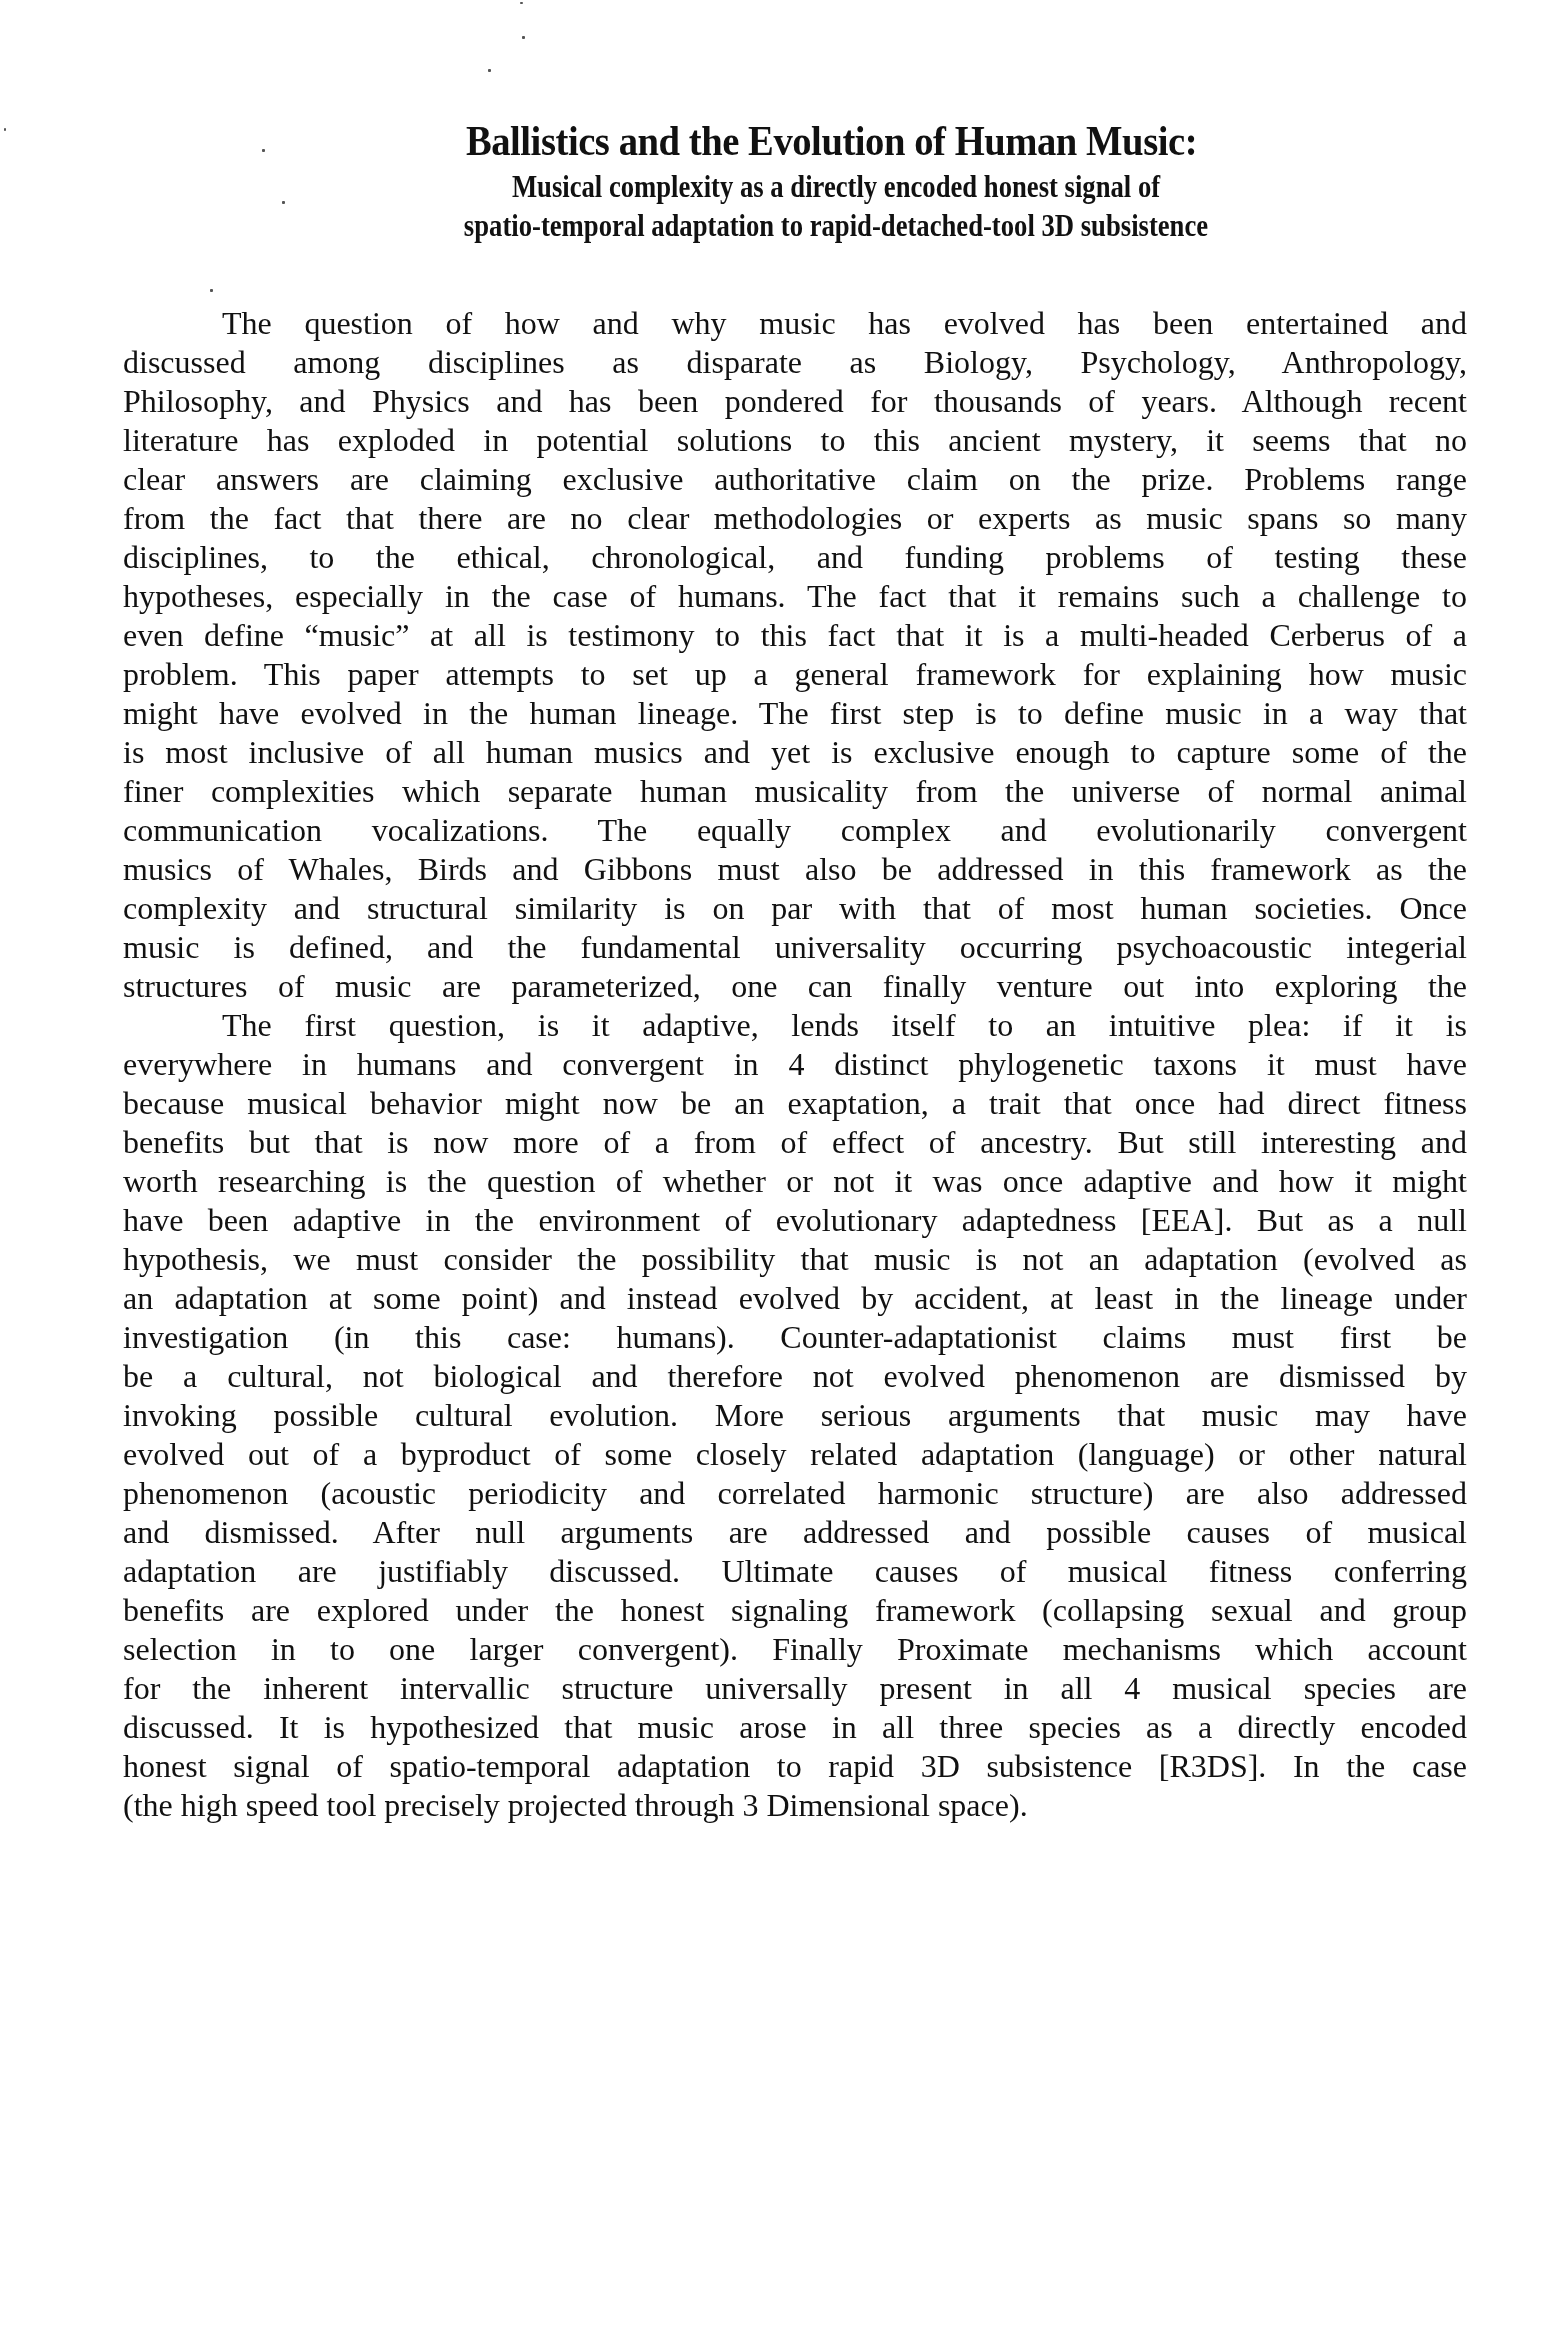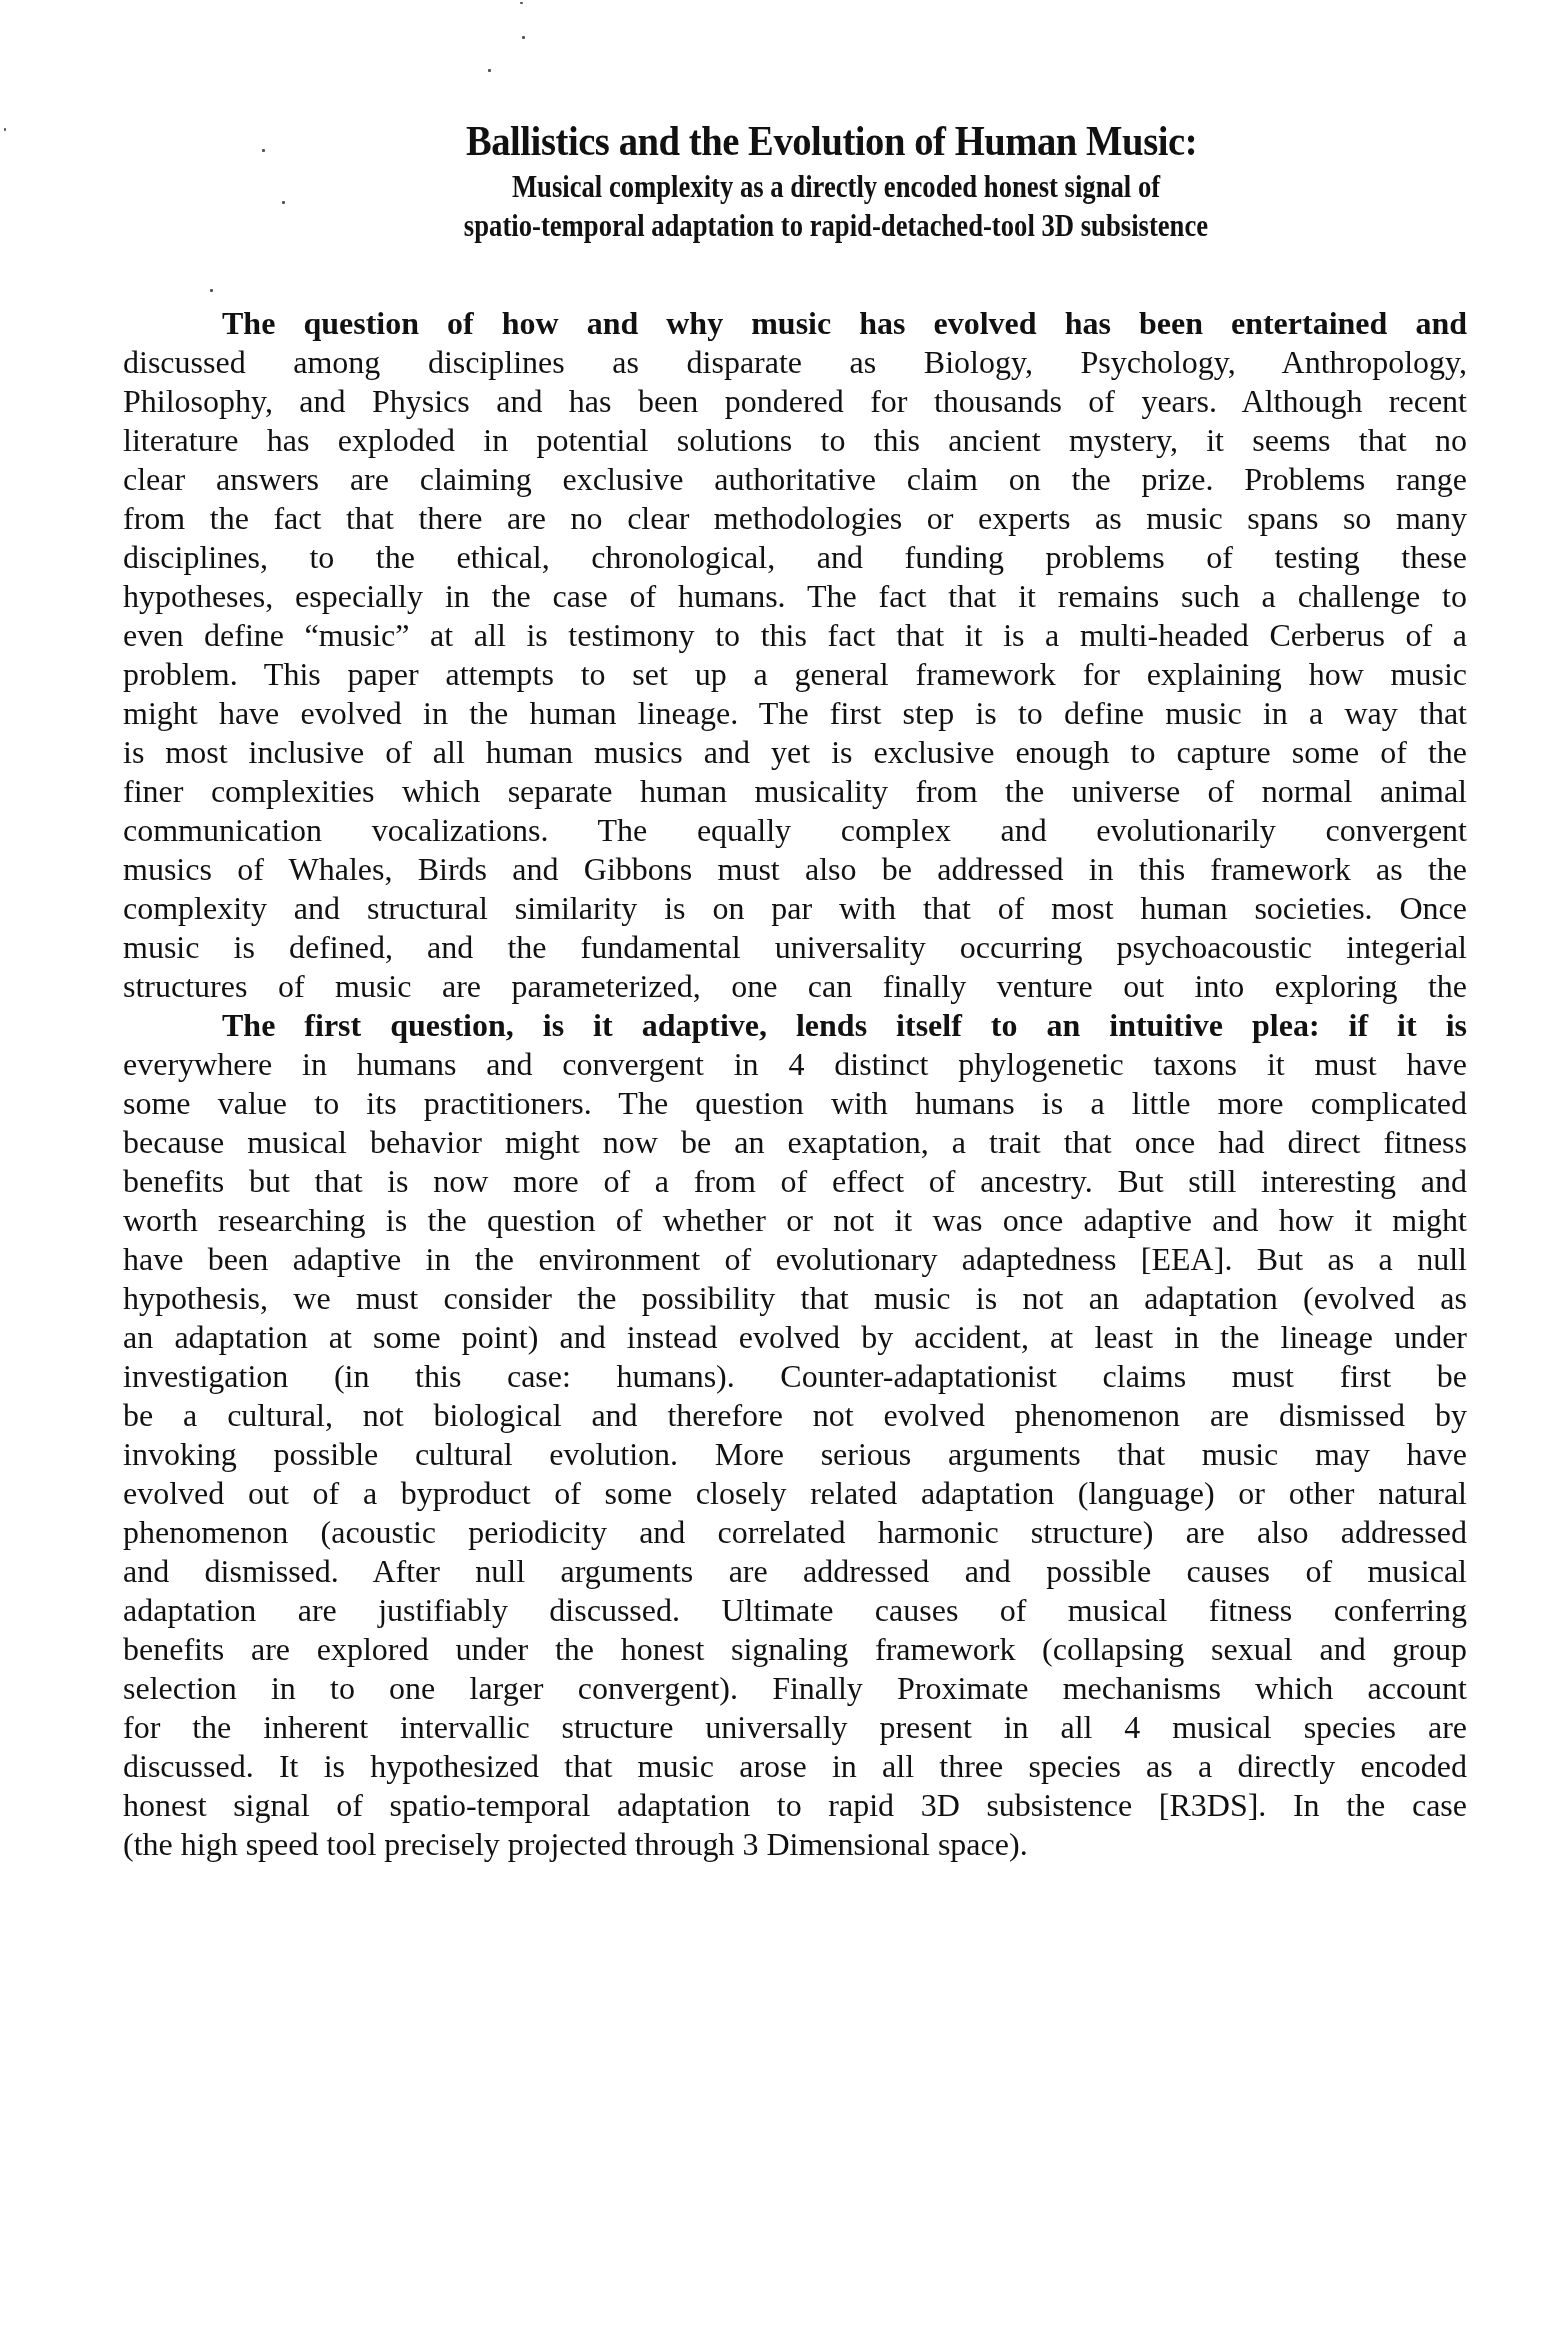--- a/index.html
+++ b/index.html
@@ -7,21 +7,21 @@
          font-family: "Liberation Serif", "DejaVu Serif", serif; color: #111; }
   .title-block { position: absolute; top: 116px; left: 0; width: 1561px; text-align: center; padding-left: 42px; }
   .title { font-size: 42px; line-height: 51px; font-weight: bold; letter-spacing: -0.5px;
            transform: scaleX(0.92); transform-origin: center; margin-left: 18px; }
   .subtitle { font-size: 31px; line-height: 39px; font-weight: bold; transform: scaleX(0.86);
               transform-origin: center; margin-left: 27px; }
   .body { position: absolute; top: 304px; left: 123px; width: 1344px; }
   .line { font-size: 32px; line-height: 39px; height: 39px; white-space: nowrap;
           text-align: justify; text-align-last: justify; overflow: visible; }
   .line.last { text-align-last: left; }
-  .line.indent { padding-left: 99px; font-weight: bold; }
+  .line.indent { padding-left: 99px; }
   .speck { position: absolute; width: 2.7px; height: 2.7px; background: #555; border-radius: 0.9px; }
 </style>
 </head>
 <body>
 
 <div class="title-block">
   <div class="title">Ballistics and the Evolution of Human Music:</div>
   <div class="subtitle">Musical complexity as a directly encoded honest signal of</div>
   <div class="subtitle">spatio-temporal adaptation to rapid-detached-tool 3D subsistence</div>
 </div>
@@ -43,21 +43,20 @@
     <div class="line">finer complexities which separate human musicality from the universe of normal animal</div>
     <div class="line">communication vocalizations.      The equally complex and evolutionarily convergent</div>
     <div class="line">musics of Whales, Birds and Gibbons must also be addressed in this framework as the</div>
     <div class="line">complexity and structural similarity is on par with that of most human societies.  Once</div>
     <div class="line">music is defined, and the fundamental universality occurring psychoacoustic integerial</div>
     <div class="line">structures of music are parameterized, one can finally venture out into exploring the</div>
   </div>
   <div>
     <div class="line indent">The first question, is it adaptive, lends itself to an intuitive plea: if it is</div>
     <div class="line">everywhere in humans and convergent in 4 distinct phylogenetic taxons it must have</div>
-    <div class="line">some value to its practitioners.  The question with humans is a little more complicated</div>
     <div class="line">because musical behavior might now be an exaptation, a trait that once had direct fitness</div>
     <div class="line">benefits but that is now more of a from of effect of ancestry.  But still interesting and</div>
     <div class="line">worth researching is the question of whether or not it was once adaptive and how it might</div>
     <div class="line">have been adaptive in the environment of evolutionary adaptedness [EEA].  But as a null</div>
     <div class="line">hypothesis, we must consider the possibility that music is not an adaptation (evolved as</div>
     <div class="line">an adaptation at some point) and instead evolved by accident, at least in the lineage under</div>
     <div class="line">investigation (in this case: humans).     Counter-adaptationist claims must first be</div>
     <div class="line">be a cultural, not biological and therefore not evolved phenomenon are dismissed by</div>
     <div class="line">invoking possible cultural evolution.  More serious arguments that music may have</div>
     <div class="line">evolved out of a byproduct of some closely related adaptation (language) or other natural</div>

